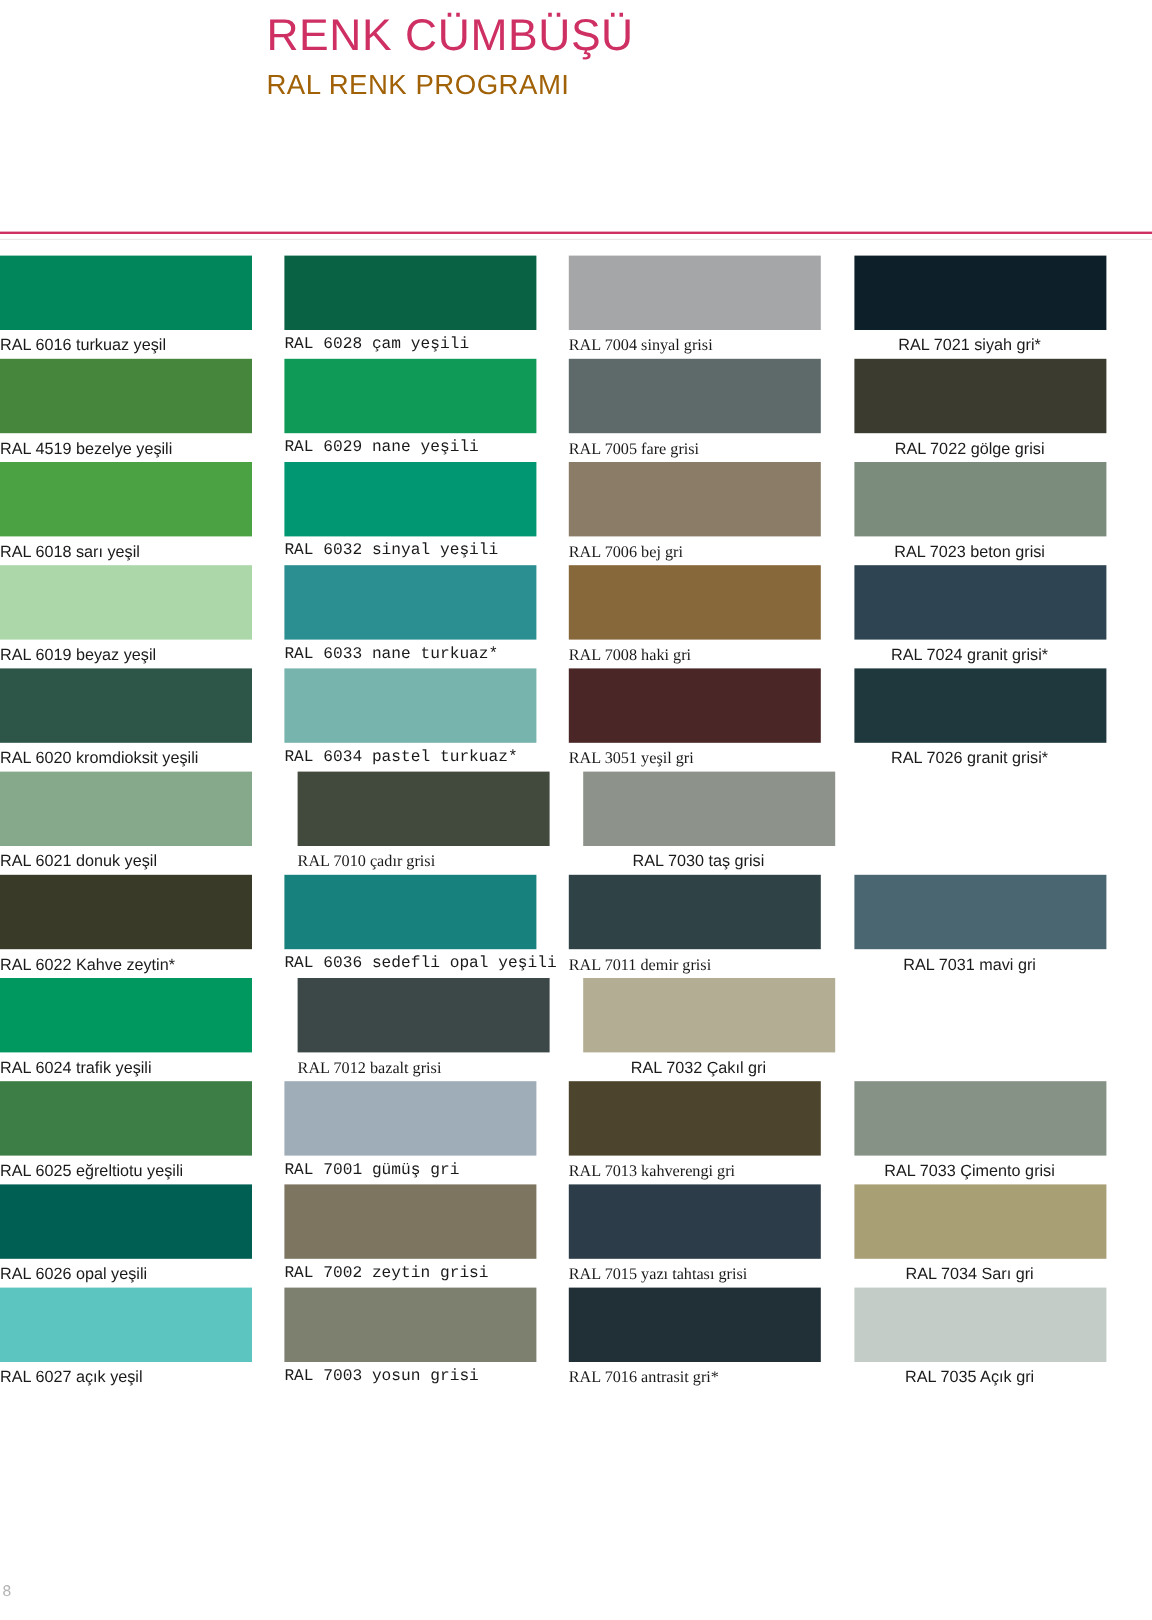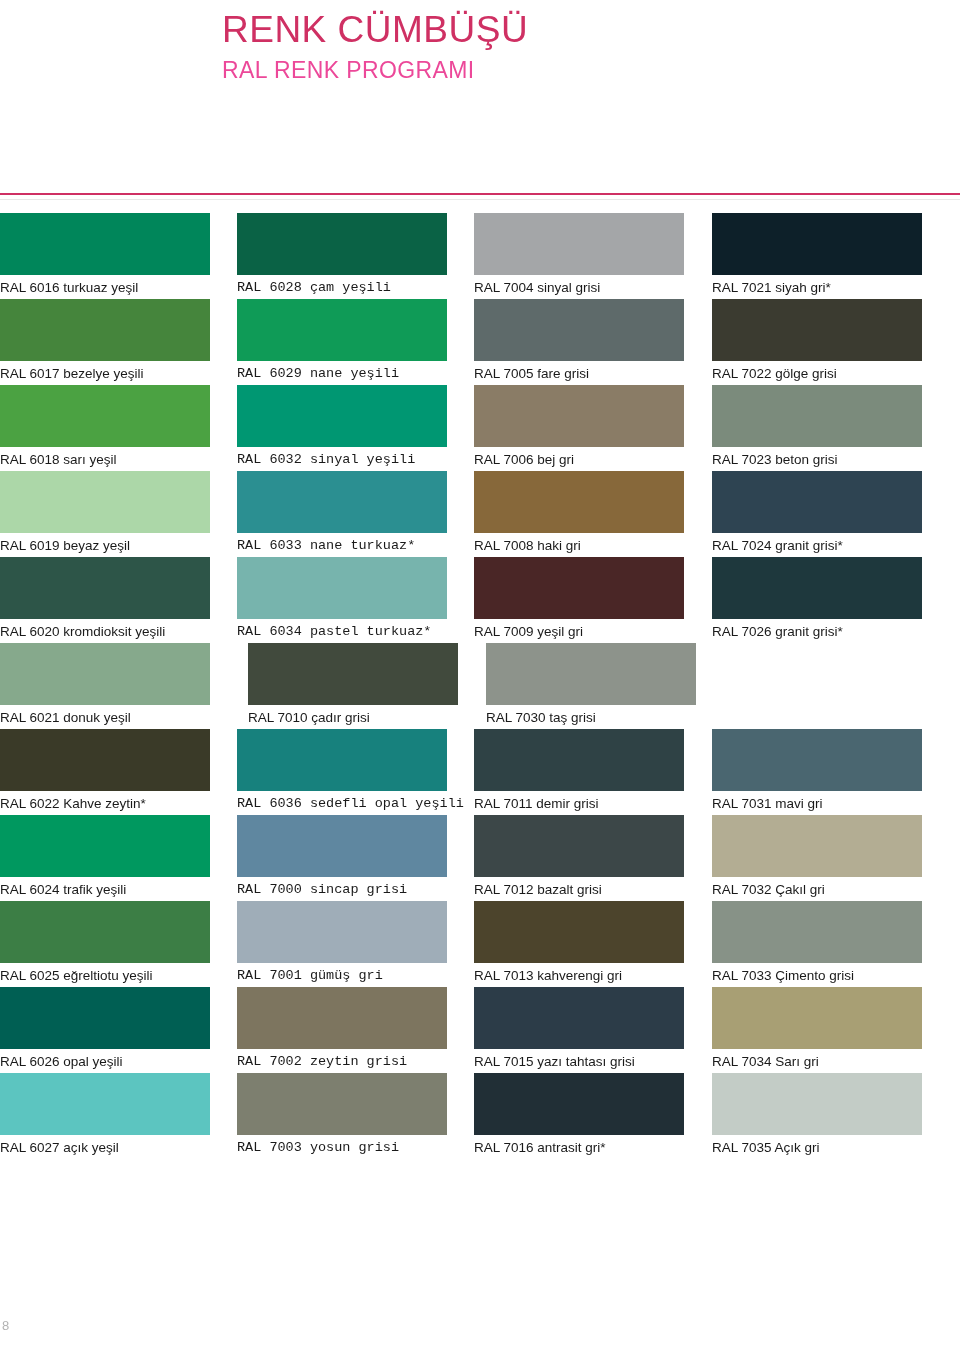--- a/index.html
+++ b/index.html
@@ -93,21 +93,21 @@
 
   .cell {
     width: 226px;
     margin-right: 0;
     position: relative;
   }
 
   .cell.c0 { margin-left: 0px; }
   .cell.c1 { margin-left: 0px; }
   .cell.c2 { margin-left: 0px; }
-  .cell.c3 { margin-left: 0px; }
+  .cell.c3 { margin-left: 0px; text-align: center; }
 
   .swatch {
     width: 210px;
     height: 62px;
     display: block;
   }
 
   .cell.c0 .swatch { margin-left: 0px; }
   .cell.c1 .swatch { margin-left: 11px; }
   .cell.c2 .swatch { margin-left: 22px; }
@@ -116,41 +116,41 @@
   .swatch-label {
     font-size: 13.5px;
     line-height: 20px;
     color: #1a1a1a;
     white-space: nowrap;
     margin-top: 3px;
   }
 
   .cell.c0 .swatch-label { margin-left: 0px; }
   .cell.c1 .swatch-label { margin-left: 11px; font-family: Liberation Mono, monospace; }
-  .cell.c2 .swatch-label { margin-left: 22px; }
+  .cell.c2 .swatch-label { margin-left: 22px; font-family: Liberation Serif, serif; }
   .cell.c3 .swatch-label { margin-left: 34px; }
 
   
   .page-number {
     position: absolute;
     left: 2px;
     top: 1318px;
     font-size: 13px;
     color: #b3b3b3;
   }
 </style>
 </head>
 <body>
 
 <div class="page">
 
   <div class="header">
     <div class="header-inner">
       <div class="title" style="color: rgb(207, 48, 99);">RENK CÜMBÜŞÜ</div>
-      <div class="subtitle" style="color: #ec4899;">RAL RENK PROGRAMI</div>
+      <div class="subtitle" style="color: #a16207;">RAL RENK PROGRAMI</div>
     </div>
   </div>
 
   <div class="rule-magenta" style="background: rgb(207, 48, 99);"></div>
   <div class="rule-light" style="background: rgb(232, 232, 232);"></div>
 
   <div class="grid" id="swatch-grid">
       <div class="row">
         <div class="cell c0">
           <div class="swatch" style="background: rgb(0, 134, 90);"></div>
@@ -165,21 +165,21 @@
           <div class="swatch-label">RAL 7004 sinyal grisi</div>
         </div>
         <div class="cell c3">
           <div class="swatch" style="background: rgb(13, 32, 41);"></div>
           <div class="swatch-label">RAL 7021 siyah gri*</div>
         </div>
       </div>
       <div class="row">
         <div class="cell c0">
           <div class="swatch" style="background: rgb(69, 133, 60);"></div>
-          <div class="swatch-label">RAL 6017 bezelye yeşili</div>
+          <div class="swatch-label">RAL 4519 bezelye yeşili</div>
         </div>
         <div class="cell c1">
           <div class="swatch" style="background: rgb(15, 155, 87);"></div>
           <div class="swatch-label">RAL 6029 nane yeşili</div>
         </div>
         <div class="cell c2">
           <div class="swatch" style="background: rgb(94, 106, 106);"></div>
           <div class="swatch-label">RAL 7005 fare grisi</div>
         </div>
         <div class="cell c3">
@@ -227,21 +227,21 @@
         <div class="cell c0">
           <div class="swatch" style="background: rgb(45, 85, 72);"></div>
           <div class="swatch-label">RAL 6020 kromdioksit yeşili</div>
         </div>
         <div class="cell c1">
           <div class="swatch" style="background: rgb(119, 180, 173);"></div>
           <div class="swatch-label">RAL 6034 pastel turkuaz*</div>
         </div>
         <div class="cell c2">
           <div class="swatch" style="background: rgb(74, 38, 38);"></div>
-          <div class="swatch-label">RAL 7009 yeşil gri</div>
+          <div class="swatch-label">RAL 3051 yeşil gri</div>
         </div>
         <div class="cell c3">
           <div class="swatch" style="background: rgb(30, 56, 61);"></div>
           <div class="swatch-label">RAL 7026 granit grisi*</div>
         </div>
       </div>
       <div class="row">
         <div class="cell c0">
           <div class="swatch" style="background: rgb(134, 169, 140);"></div>
           <div class="swatch-label">RAL 6021 donuk yeşil</div>
@@ -271,24 +271,20 @@
         <div class="cell c3">
           <div class="swatch" style="background: rgb(74, 102, 112);"></div>
           <div class="swatch-label">RAL 7031 mavi gri</div>
         </div>
       </div>
       <div class="row">
         <div class="cell c0">
           <div class="swatch" style="background: rgb(0, 152, 95);"></div>
           <div class="swatch-label">RAL 6024 trafik yeşili</div>
         </div>
-        <div class="cell c1">
-          <div class="swatch" style="background: rgb(95, 135, 160);"></div>
-          <div class="swatch-label">RAL 7000 sincap grisi</div>
-        </div>
         <div class="cell c2">
           <div class="swatch" style="background: rgb(60, 71, 72);"></div>
           <div class="swatch-label">RAL 7012 bazalt grisi</div>
         </div>
         <div class="cell c3">
           <div class="swatch" style="background: rgb(179, 173, 147);"></div>
           <div class="swatch-label">RAL 7032 Çakıl gri</div>
         </div>
       </div>
       <div class="row">

